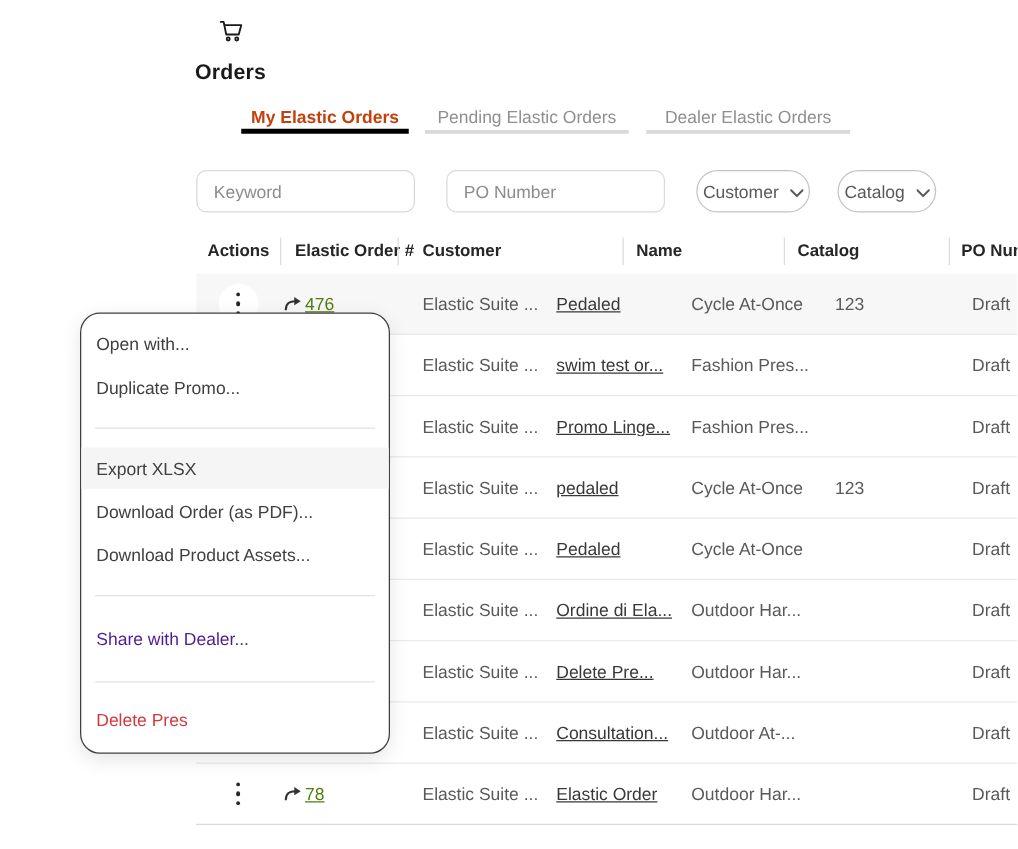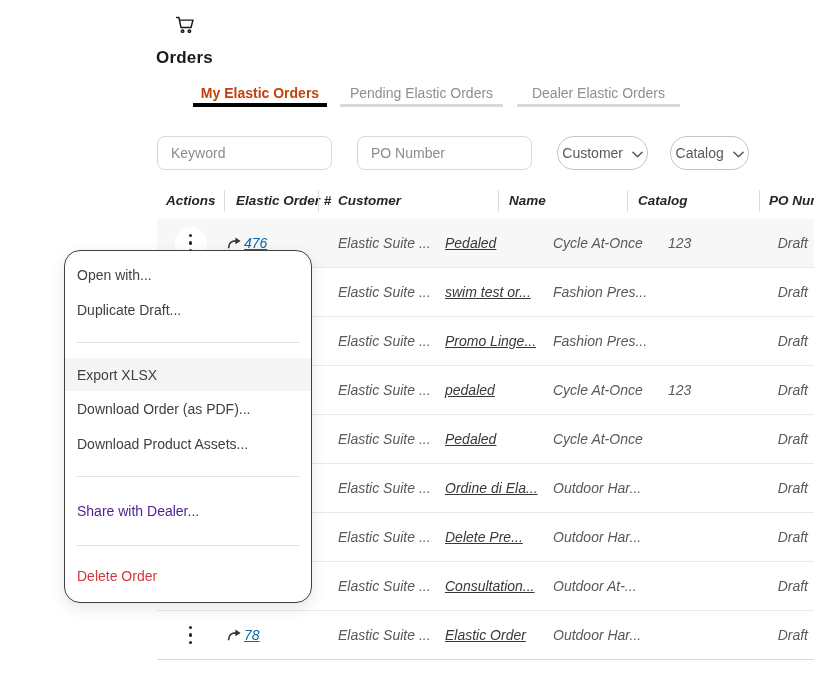--- a/index.html
+++ b/index.html
@@ -39,21 +39,21 @@
   .pill {
     height:34px; border:1px solid #c4c4c4; border-radius:17px;
     display:flex; align-items:center; justify-content:center; gap:9px;
     color:#595959; cursor:pointer; background:#fff; white-space:nowrap;
   }
   .pill-customer { width:115px; margin-right:22px; }
   .pill-catalog { width:99px; }
   .chevron svg { display:block; margin-top:2px; }
 
   
-  .orders-table { position:absolute; left:157px; top:183px; width:657px;font-style:italic; }
+  .orders-table { position:absolute; left:157px; top:183px; width:657px; }
   .thead { display:flex; height:36px; align-items:center; }
   .th { font-weight:700; font-size:13.5px; color:#262626; white-space:nowrap; overflow:visible; height:22px; line-height:22px; }
   .th + .th { border-left:1px solid #dcdcdc; }
   .th0 { width:67px;  padding-left:9px; }
   .th1 { width:94px;  padding-left:11px; }
   .th2 { width:180px; padding-left:19px; }
   .th3 { width:129px; padding-left:10px; }
   .th4 { width:132px; padding-left:10px; }
   .th5 { width:55px;  padding-left:9px; }
 
@@ -67,21 +67,21 @@
   .col-name    { width:110px; padding-left:12px; }
   .col-catalog { width:115px; padding-left:10px; }
   .col-catnum  { width:80px;  padding-left:10px; }
   .col-status  { width:76px;  text-align:right; padding-right:6px; }
 
   .kebab-wrap { width:32px; height:32px; display:flex; align-items:center; justify-content:center; border-radius:50%; cursor:pointer; }
   .trow.highlighted .kebab-wrap { background:#ffffff; }
   .kebab { display:flex; flex-direction:column; gap:4px; }
   .kebab i { width:3.5px; height:3.5px; border-radius:50%; background:#262626; display:block; }
 
-  .order-link { display:inline-flex; align-items:center; gap:2px; color:#0369a1; text-decoration:none; cursor:pointer; }
+  .order-link { display:inline-flex; align-items:center; gap:2px; color:#4d7c0f; text-decoration:none; cursor:pointer; }
   .order-link .order-num { text-decoration:underline; }
   .name-link { color:#383838; text-decoration:underline; cursor:pointer; }
 
   
   .context-menu {
     position:absolute; left:64px; top:250px; width:248px;
     background:#ffffff; border:1.5px solid #3f3f3f; border-radius:16px;
     box-shadow:0 5px 16px rgba(0,0,0,0.10);
     padding:6px 0 9px 0; z-index:50;
   }
@@ -397,22 +397,22 @@
     <div class="tc col-name"><a class="name-link">Elastic Order</a></div>
     <div class="tc col-catalog">Outdoor Har...</div>
     <div class="tc col-catnum"></div>
     <div class="tc col-status">Draft</div>
   </div>
 </div>
 </div>
 
 <div class="context-menu">
     <div class="menu-item normal">Open with...</div>
-    <div class="menu-item normal">Duplicate Draft...</div>
+    <div class="menu-item normal">Duplicate Promo...</div>
     <div class="menu-divider dv1"></div>
     <div class="menu-item hover">Export XLSX</div>
     <div class="menu-item normal">Download Order (as PDF)...</div>
     <div class="menu-item normal">Download Product Assets...</div>
     <div class="menu-divider dv2"></div>
     <div class="menu-item disabled">Share with Dealer...</div>
     <div class="menu-divider dv3"></div>
-    <div class="menu-item danger">Delete Order</div>
+    <div class="menu-item danger">Delete Pres</div>
   </div>
 
 </body></html>

